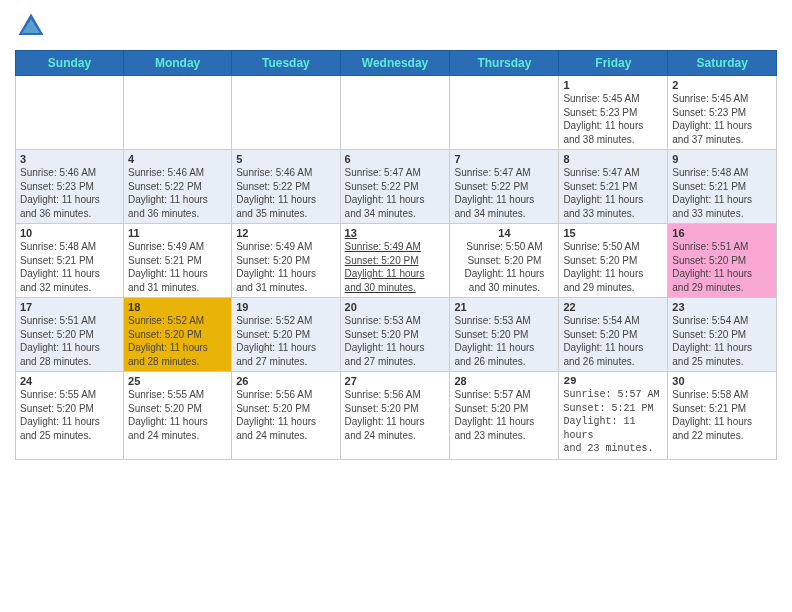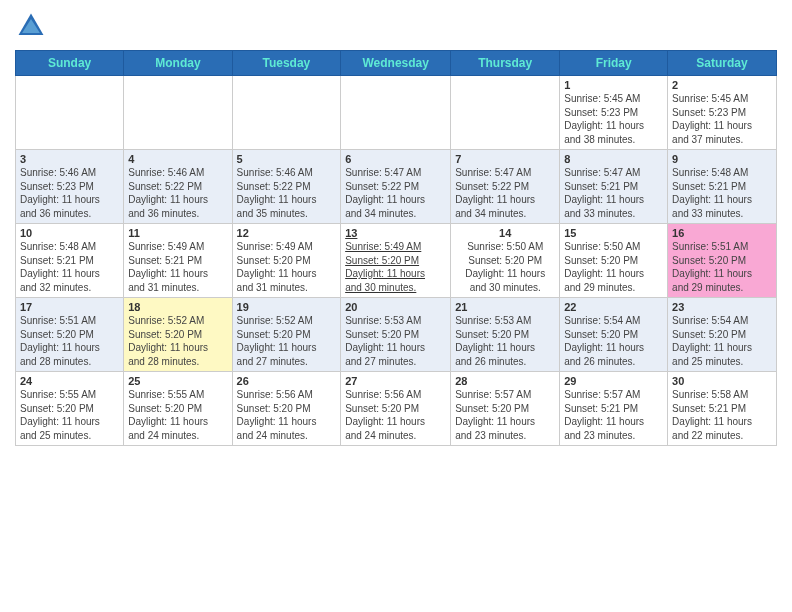--- a/index.html
+++ b/index.html
@@ -213,21 +213,21 @@
           <td style="background: #f9a8d4;">
             <span class="day-num">16</span>
             <div class="day-info">Sunrise: 5:51 AM<br>Sunset: 5:20 PM<br>Daylight: 11 hours<br>and 29 minutes.</div>
           </td>
         </tr>
         <tr>
           <td style="background: rgb(232, 238, 247);">
             <span class="day-num">17</span>
             <div class="day-info">Sunrise: 5:51 AM<br>Sunset: 5:20 PM<br>Daylight: 11 hours<br>and 28 minutes.</div>
           </td>
-          <td style="background: #fef9c3; margin-left: 36px;">
+          <td style="background: #eab308; margin-left: 36px;">
             <span class="day-num">18</span>
             <div class="day-info">Sunrise: 5:52 AM<br>Sunset: 5:20 PM<br>Daylight: 11 hours<br>and 28 minutes.</div>
           </td>
           <td style="background: rgb(232, 238, 247); margin-top: 46px;">
             <span class="day-num">19</span>
             <div class="day-info">Sunrise: 5:52 AM<br>Sunset: 5:20 PM<br>Daylight: 11 hours<br>and 27 minutes.</div>
           </td>
           <td style="background: rgb(232, 238, 247);">
             <span class="day-num">20</span>
             <div class="day-info">Sunrise: 5:53 AM<br>Sunset: 5:20 PM<br>Daylight: 11 hours<br>and 27 minutes.</div>
@@ -259,21 +259,21 @@
             <div class="day-info">Sunrise: 5:56 AM<br>Sunset: 5:20 PM<br>Daylight: 11 hours<br>and 24 minutes.</div>
           </td>
           <td style="background: rgb(255, 255, 255);">
             <span class="day-num">27</span>
             <div class="day-info">Sunrise: 5:56 AM<br>Sunset: 5:20 PM<br>Daylight: 11 hours<br>and 24 minutes.</div>
           </td>
           <td style="background: rgb(255, 255, 255);">
             <span class="day-num">28</span>
             <div class="day-info">Sunrise: 5:57 AM<br>Sunset: 5:20 PM<br>Daylight: 11 hours<br>and 23 minutes.</div>
           </td>
-          <td style="background: rgb(255, 255, 255);">
+          <td style="background: rgb(255, 255, 255); font-family: Liberation Mono, monospace;">
             <span class="day-num">29</span>
             <div class="day-info">Sunrise: 5:57 AM<br>Sunset: 5:21 PM<br>Daylight: 11 hours<br>and 23 minutes.</div>
           </td>
           <td style="background: rgb(255, 255, 255);">
             <span class="day-num">30</span>
             <div class="day-info">Sunrise: 5:58 AM<br>Sunset: 5:21 PM<br>Daylight: 11 hours<br>and 22 minutes.</div>
           </td>
         </tr>
       </tbody>
   </table>

